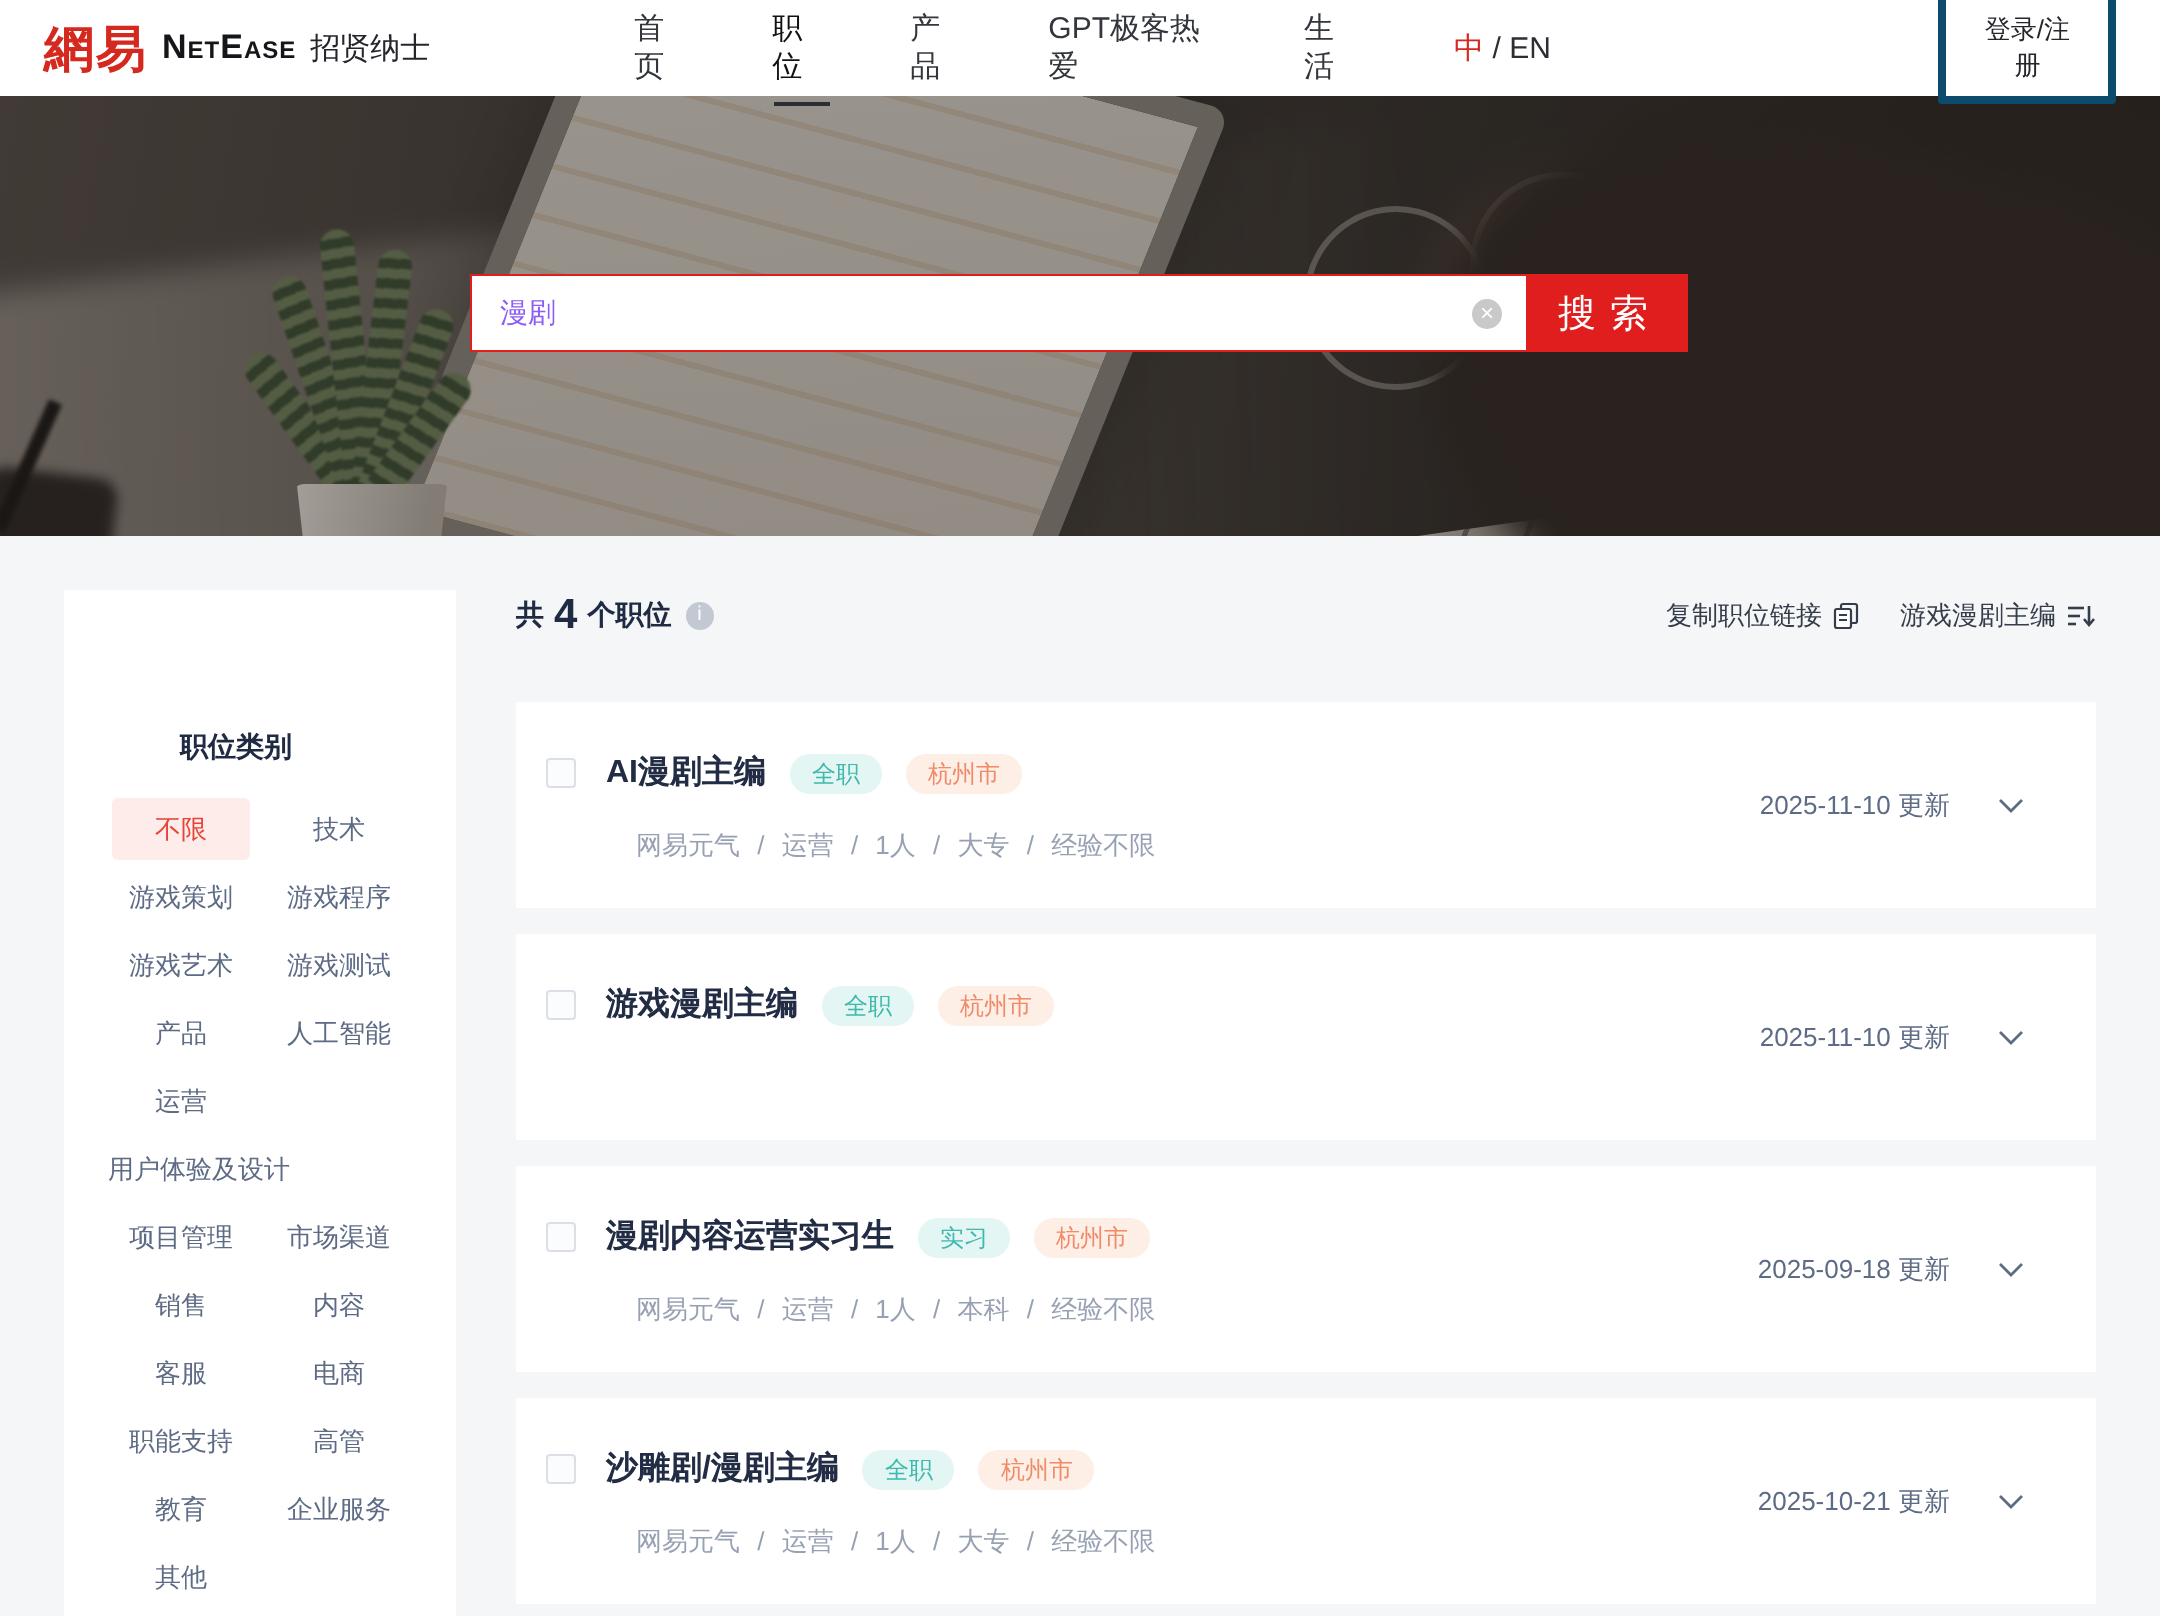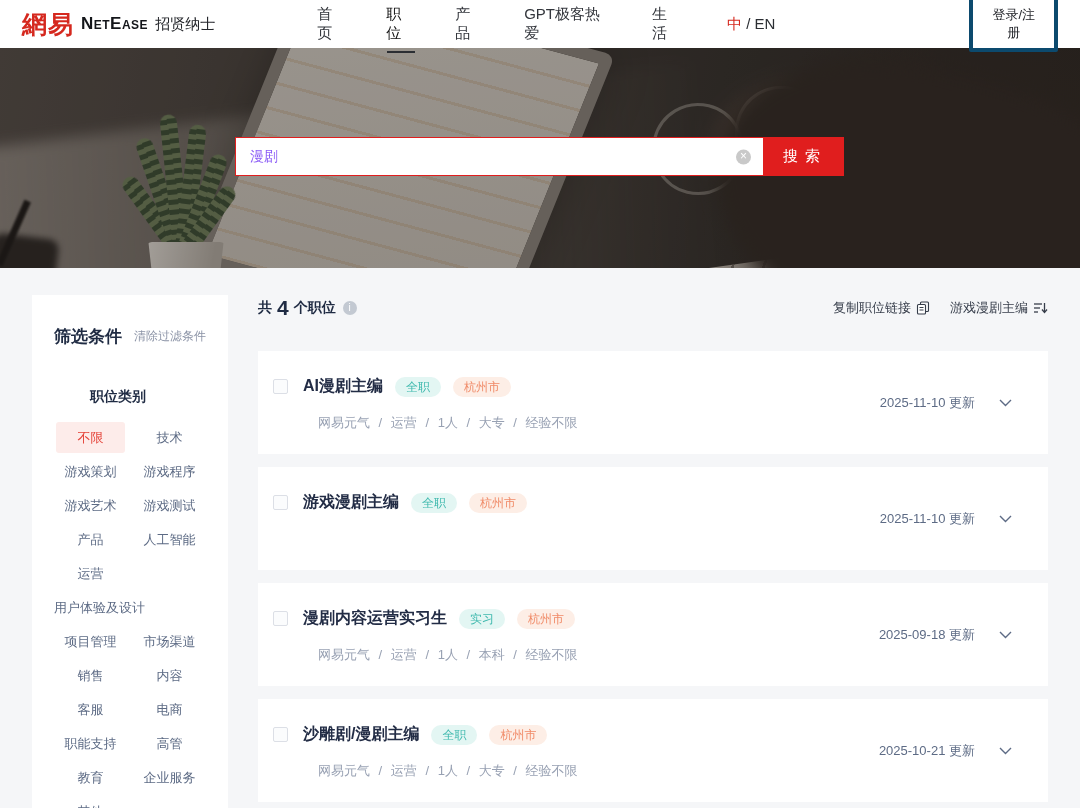--- a/index.html
+++ b/index.html
@@ -105,21 +105,21 @@
     position:absolute; right:12px; top:50%; transform:translateY(-50%);
     width:15px; height:15px; background:#c9c9c9; border-radius:50%;
     cursor:pointer;
   }
   .clear-ic::after {
     content:"\00d7"; position:absolute; left:50%; top:50%;
     transform:translate(-50%,-52%); color:#fff; font-size:12px; line-height:1;
   }
   .search-btn {
     width:81px; height:39px; background:#e01e1e; border:none; color:#fff;
-    font-size:15px; letter-spacing:7px; padding-left:9px; cursor:pointer;
+    font-size:19px; letter-spacing:7px; padding-left:9px; cursor:pointer;
     font-family:"Liberation Sans", sans-serif;
   }
 
   
   .content { display:flex; gap:30px; padding:27px 32px 0; height:540px; align-items:stretch; }
 
   .sidebar { width:196px; background:#fff; padding:30px 22px; flex-shrink:0; }
   .side-head { display:flex; justify-content:space-between; align-items:center; }
   .side-title { font-size:17px; font-weight:bold; color:#1f2b43; }
   .clear-filters { font-size:12px; color:#8b93a6; cursor:pointer; white-space:nowrap; }
@@ -204,24 +204,20 @@
       <input class="search-input" type="text" value="漫剧" style="">
       <span class="clear-ic"></span>
     </div>
     <button class="search-btn">搜索</button>
   </div>
 </div>
 
 <div class="content">
 
   <div class="sidebar">
-    <div class="side-head">
-      <span class="side-title">筛选条件</span>
-      <span class="clear-filters">清除过滤条件</span>
-    </div>
     <div class="group-title">职位类别</div>
     <div class="filter-grid">
       <div class="f-item sel">不限</div>
       <div class="f-item">技术</div>
       <div class="f-item">游戏策划</div>
       <div class="f-item">游戏程序</div>
       <div class="f-item">游戏艺术</div>
       <div class="f-item">游戏测试</div>
       <div class="f-item">产品</div>
       <div class="f-item">人工智能</div>

